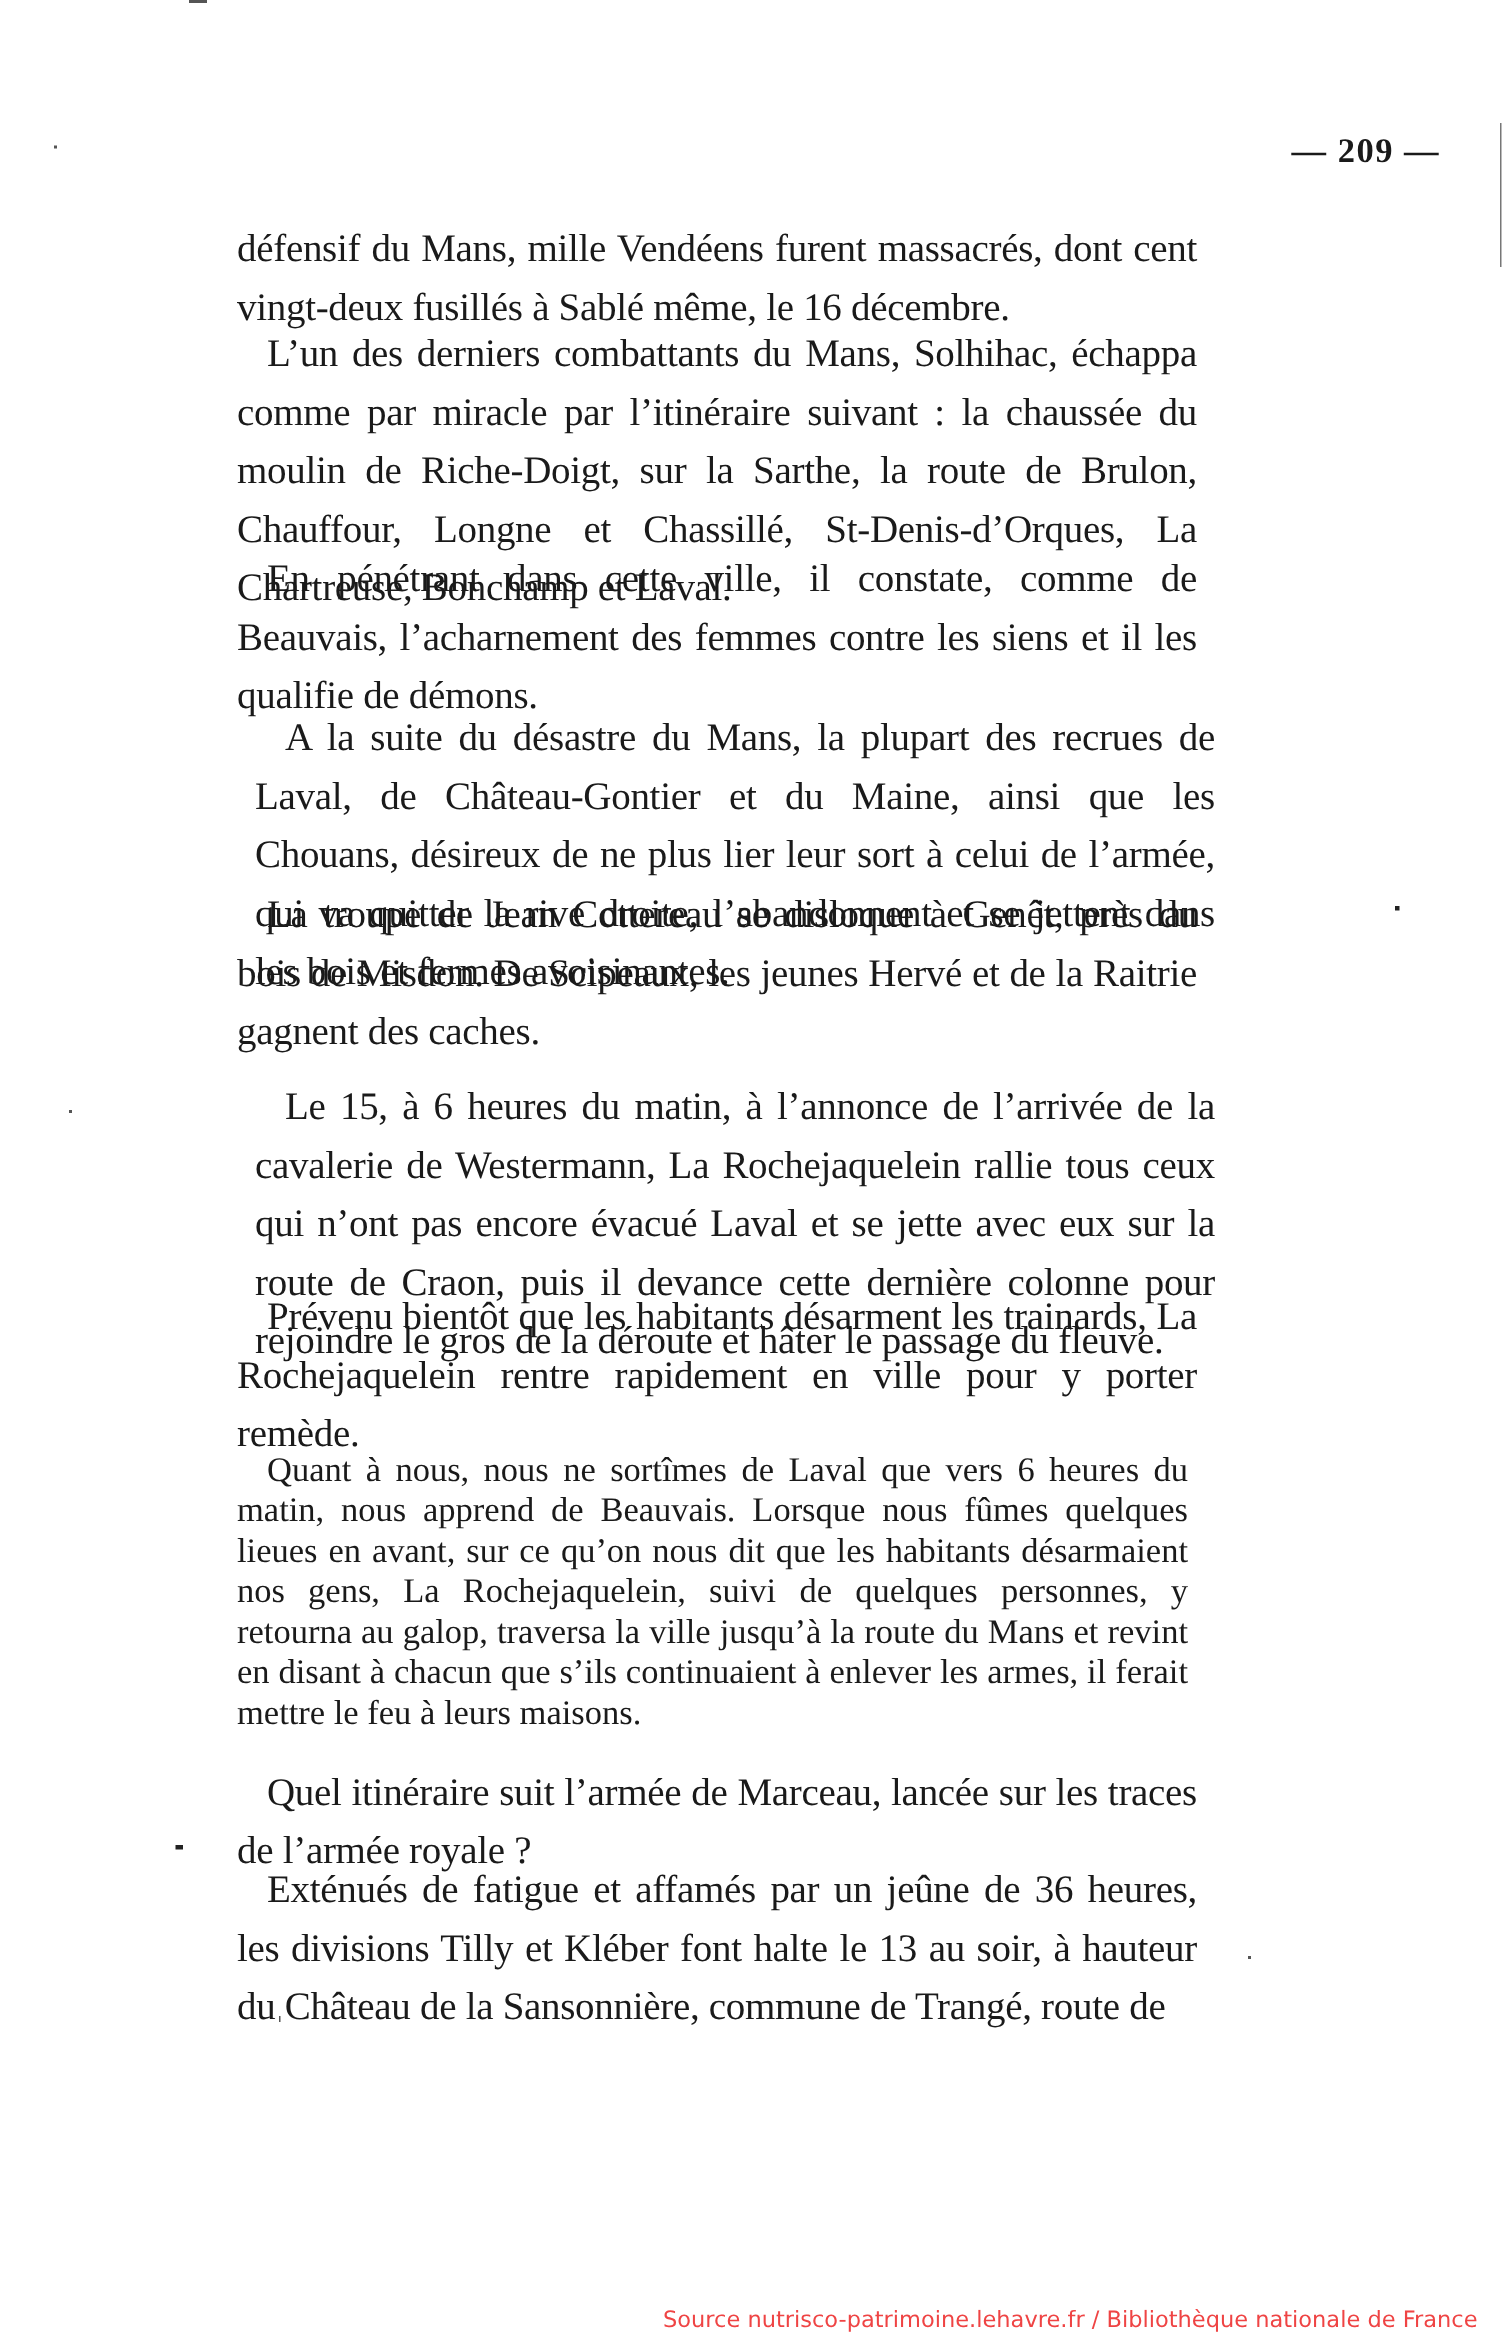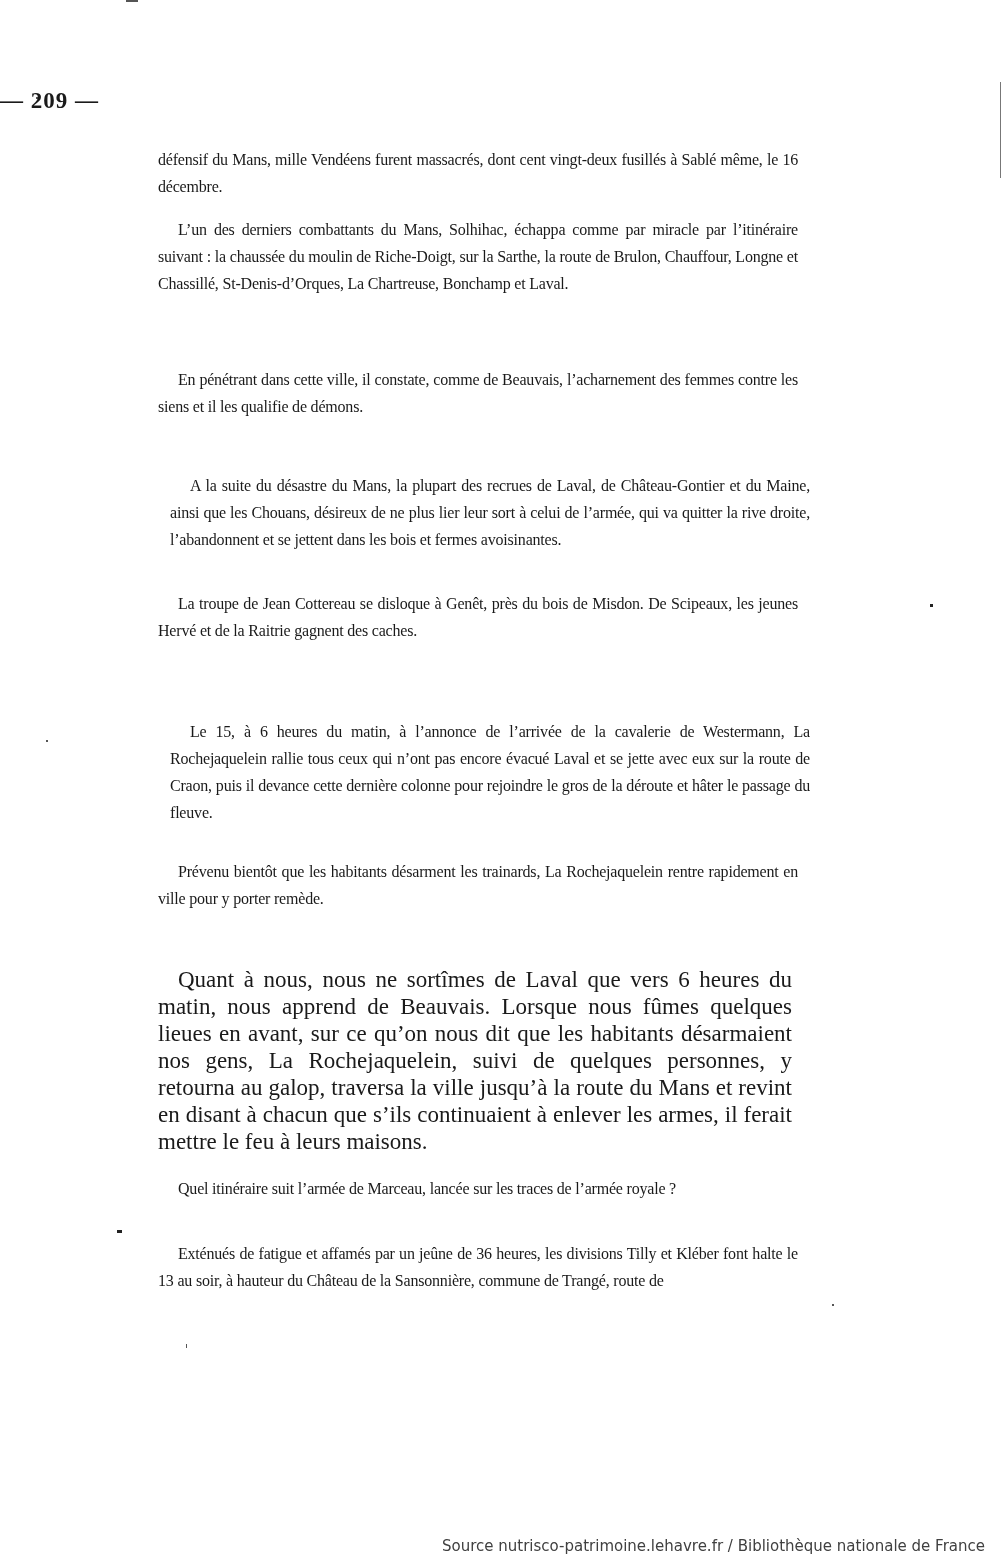--- a/index.html
+++ b/index.html
@@ -19,36 +19,36 @@
     position: absolute;
     left: 0; top: 0;
     width: 1003px;
     height: 1565px;
   }
   .page-number {
     position: absolute;
     top: 88px;
     left: 0;
     width: 960px;
-    text-align: left;
+    text-align: right;
     font-size: 23px;
     font-weight: bold;
     letter-spacing: 1px;
   }
   .text-block {
     position: absolute;
     left: 158px;
     width: 640px;
   }
   .para {
     position: absolute;
     left: 0;
     width: 640px;
-    font-size: 16px;
-    line-height: 27px;
+    font-size: 26px;
+    line-height: 39px;
     text-align: justify;
     text-indent: 20px;
     font-stretch: condensed;
     letter-spacing: -0.2px;
   }
   .para.noindent { text-indent: 0; }
   .para.quote {
     font-size: 23px;
     line-height: 27px;
     letter-spacing: 0px;
@@ -58,21 +58,21 @@
   .artifact {
     position: absolute;
     background: #555;
   }
   .source-footer {
     position: absolute;
     right: 18px;
     bottom: 10px;
     font-family: "DejaVu Sans", sans-serif;
     font-size: 15px;
-    color: #404040;
+    color: #ef4444;
   }
 </style>
 </head>
 <body>
 
 <div class="page">
 
   <div class="artifact" style="left:126px;top:0;width:12px;height:2px;"></div>
   <div class="artifact" style="left:1000px;top:82px;width:1px;height:96px;background:#777;"></div>
   <div class="artifact" style="left:36px;top:97px;width:2px;height:2px;"></div>

